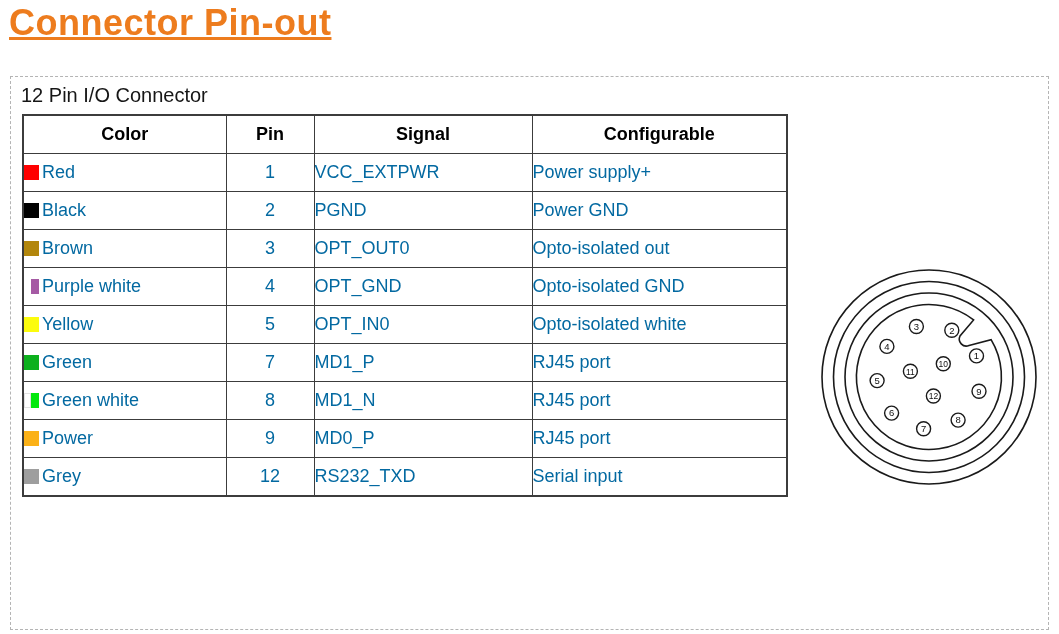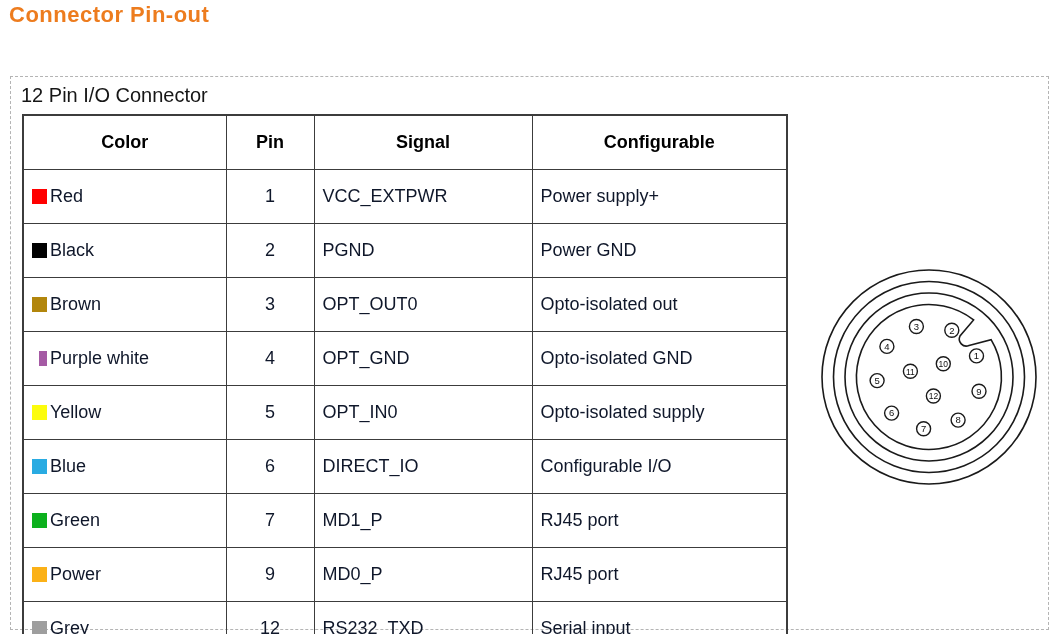--- a/index.html
+++ b/index.html
@@ -4,43 +4,43 @@
 <style>
   html,body{margin:0;padding:0;background:#ffffff;}
   body{
     position:relative;
     width:1059px;height:634px;
     font-family:"Liberation Sans", sans-serif;
     overflow:hidden;
   }
   .page-title{
     position:absolute;left:9px;top:2px;
-    font-size:22px;font-weight:700;letter-spacing:.5px;
+    font-size:36px;font-weight:700;letter-spacing:.5px;text-decoration:underline;
   }
   .panel{
     position:absolute;left:10px;top:76px;width:1037px;height:552px;
     border:1px dashed #b4b4b4;background:#ffffff;
   }
   .section-label{
     position:absolute;left:21px;top:84px;
     font-size:20px;color:#161616;
   }
   table.pinout{
     position:absolute;left:22px;top:114px;
     border-collapse:collapse;table-layout:fixed;
     border:2px solid #3c3c3c;
   }
   table.pinout th, table.pinout td{
     border:1px solid #3c3c3c;
     font-size:18px;
-    padding:8px;
+    padding:0;
     overflow:hidden;white-space:nowrap;
   }
   table.pinout th{height:37px;font-weight:700;color:#000;text-align:center;}
-  table.pinout td{height:37px;color:#0f172a;}
+  table.pinout td{height:37px;color:#0369a1;}
   td.col-color{padding-left:13px;}
   td.col-pin{text-align:center;}
   td.col-signal, td.col-desc{padding-left:11px;}
   .swatch{
     display:inline-flex;width:15px;height:15px;
     vertical-align:-2px;margin-right:3px;flex:0 0 auto;
   }
   .swatch .half-w{width:7px;height:15px;background:#fff;box-sizing:border-box;}
   .swatch.half-outlined .half-w{border:1px solid #e2e2e2;}
   .swatch .half-c{flex:1;height:15px;}
@@ -96,32 +96,35 @@
             <span class="half-c" style="background: rgb(165, 90, 164);"></span>
           </span><span>Purple white</span></td>
         <td class="col-pin">4</td>
         <td class="col-signal">OPT_GND</td>
         <td class="col-desc">Opto-isolated GND</td>
       </tr>
       <tr>
         <td class="col-color"><span class="swatch solid" style="background: rgb(252, 252, 13);"></span><span>Yellow</span></td>
         <td class="col-pin">5</td>
         <td class="col-signal">OPT_IN0</td>
-        <td class="col-desc">Opto-isolated supply</td>
-      </tr>
-      <tr>
-        <td class="col-color"><span class="swatch solid" style="background: rgb(41, 171, 226);"></span><span>Blue</span></td>
-        <td class="col-pin">6</td>
-        <td class="col-signal">DIRECT_IO</td>
-        <td class="col-desc">Configurable I/O</td>
+        <td class="col-desc">Opto-isolated white</td>
       </tr>
       <tr>
         <td class="col-color"><span class="swatch solid" style="background: rgb(12, 176, 29);"></span><span>Green</span></td>
         <td class="col-pin">7</td>
         <td class="col-signal">MD1_P</td>
+        <td class="col-desc">RJ45 port</td>
+      </tr>
+      <tr>
+        <td class="col-color"><span class="swatch half-outlined">
+            <span class="half-w"></span>
+            <span class="half-c" style="background: rgb(3, 232, 12);"></span>
+          </span><span>Green white</span></td>
+        <td class="col-pin">8</td>
+        <td class="col-signal">MD1_N</td>
         <td class="col-desc">RJ45 port</td>
       </tr>
       <tr>
         <td class="col-color"><span class="swatch solid" style="background: rgb(251, 177, 23);"></span><span>Power</span></td>
         <td class="col-pin">9</td>
         <td class="col-signal">MD0_P</td>
         <td class="col-desc">RJ45 port</td>
       </tr>
       <tr>
         <td class="col-color"><span class="swatch solid" style="background: rgb(158, 158, 158);"></span><span>Grey</span></td>

